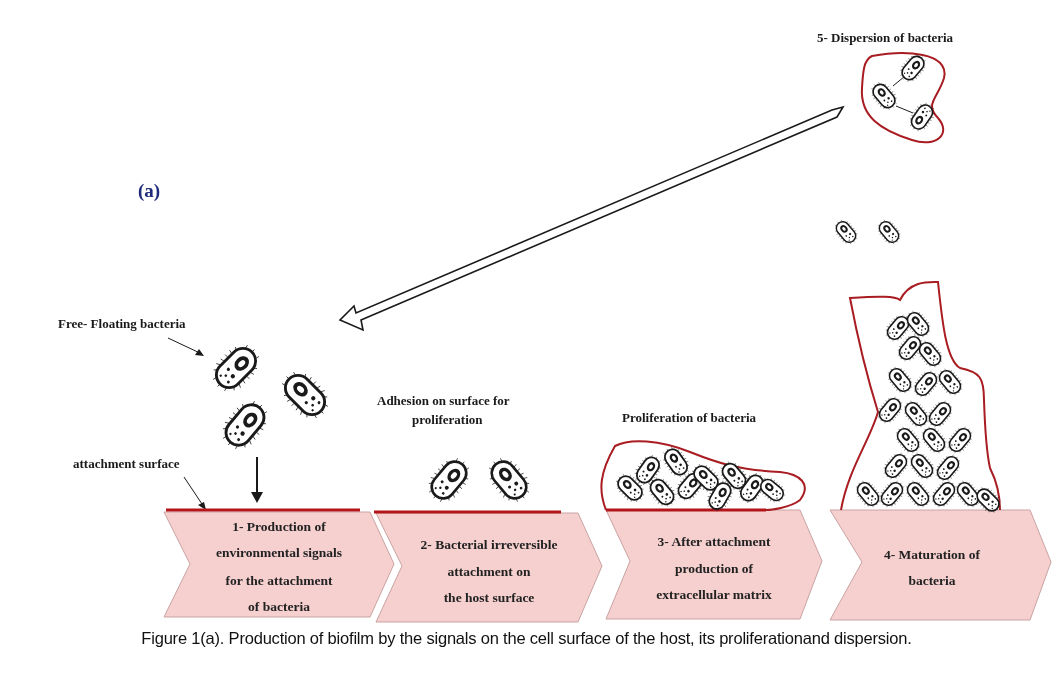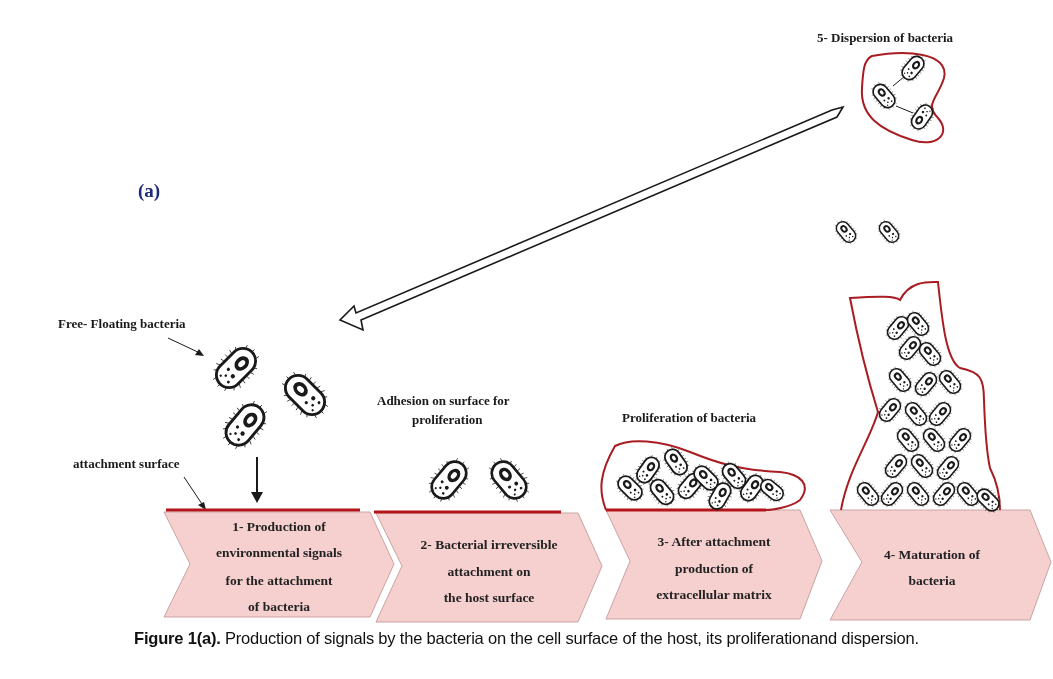--- a/index.html
+++ b/index.html
@@ -6,21 +6,21 @@
   body { width: 1053px; height: 679px; position: relative; overflow: hidden; }
   #stage { position: absolute; left: 0; top: 0; width: 1053px; height: 679px; }
   .lbl { font-family: "Liberation Serif", serif; font-weight: bold; fill: #1a1a1a; }
   .step-text { font-family: "Liberation Serif", serif; font-weight: bold; fill: #222; font-size: 13.5px; }
   .panel-tag { font-family: "Liberation Serif", serif; font-weight: bold; fill: #1f2a7a; font-size: 19px; }
   #caption {
     position: absolute; left: 0; width: 1053px; top: 629px; text-align: center;
     font-family: "Liberation Sans", sans-serif; font-size: 16.5px; color: #111;
     letter-spacing: -0.2px;
   }
-  #caption b { font-weight: bold; }
+  #caption b { font-weight: normal; }
 </style>
 </head>
 <body>
 
 <svg id="stage" width="1053" height="679" viewBox="0 0 1053 679" xmlns="http://www.w3.org/2000/svg">
   <defs>
 
     <g id="bac">
       <g stroke="#1a1a1a" stroke-width="1" opacity="0.85">
         <line x1="-14" y1="-14" x2="-17" y2="-16"></line>
@@ -170,13 +170,13 @@
     <text class="step-text" x="714" y="546">3- After attachment</text>
     <text class="step-text" x="714" y="573">production of</text>
     <text class="step-text" x="714" y="599">extracellular matrix</text>
   </g>
   <g text-anchor="middle">
     <text class="step-text" x="932" y="559">4- Maturation of</text>
     <text class="step-text" x="932" y="585">bacteria</text>
   </g>
 </svg>
 
-<div id="caption"><b>Figure 1(a).</b><span> Production of signals by the bacteria on the cell surface of the host, its proliferationand dispersion.</span></div>
+<div id="caption"><b>Figure 1(a).</b><span> Production of biofilm by the signals on the cell surface of the host, its proliferationand dispersion.</span></div>
 
 </body></html>

